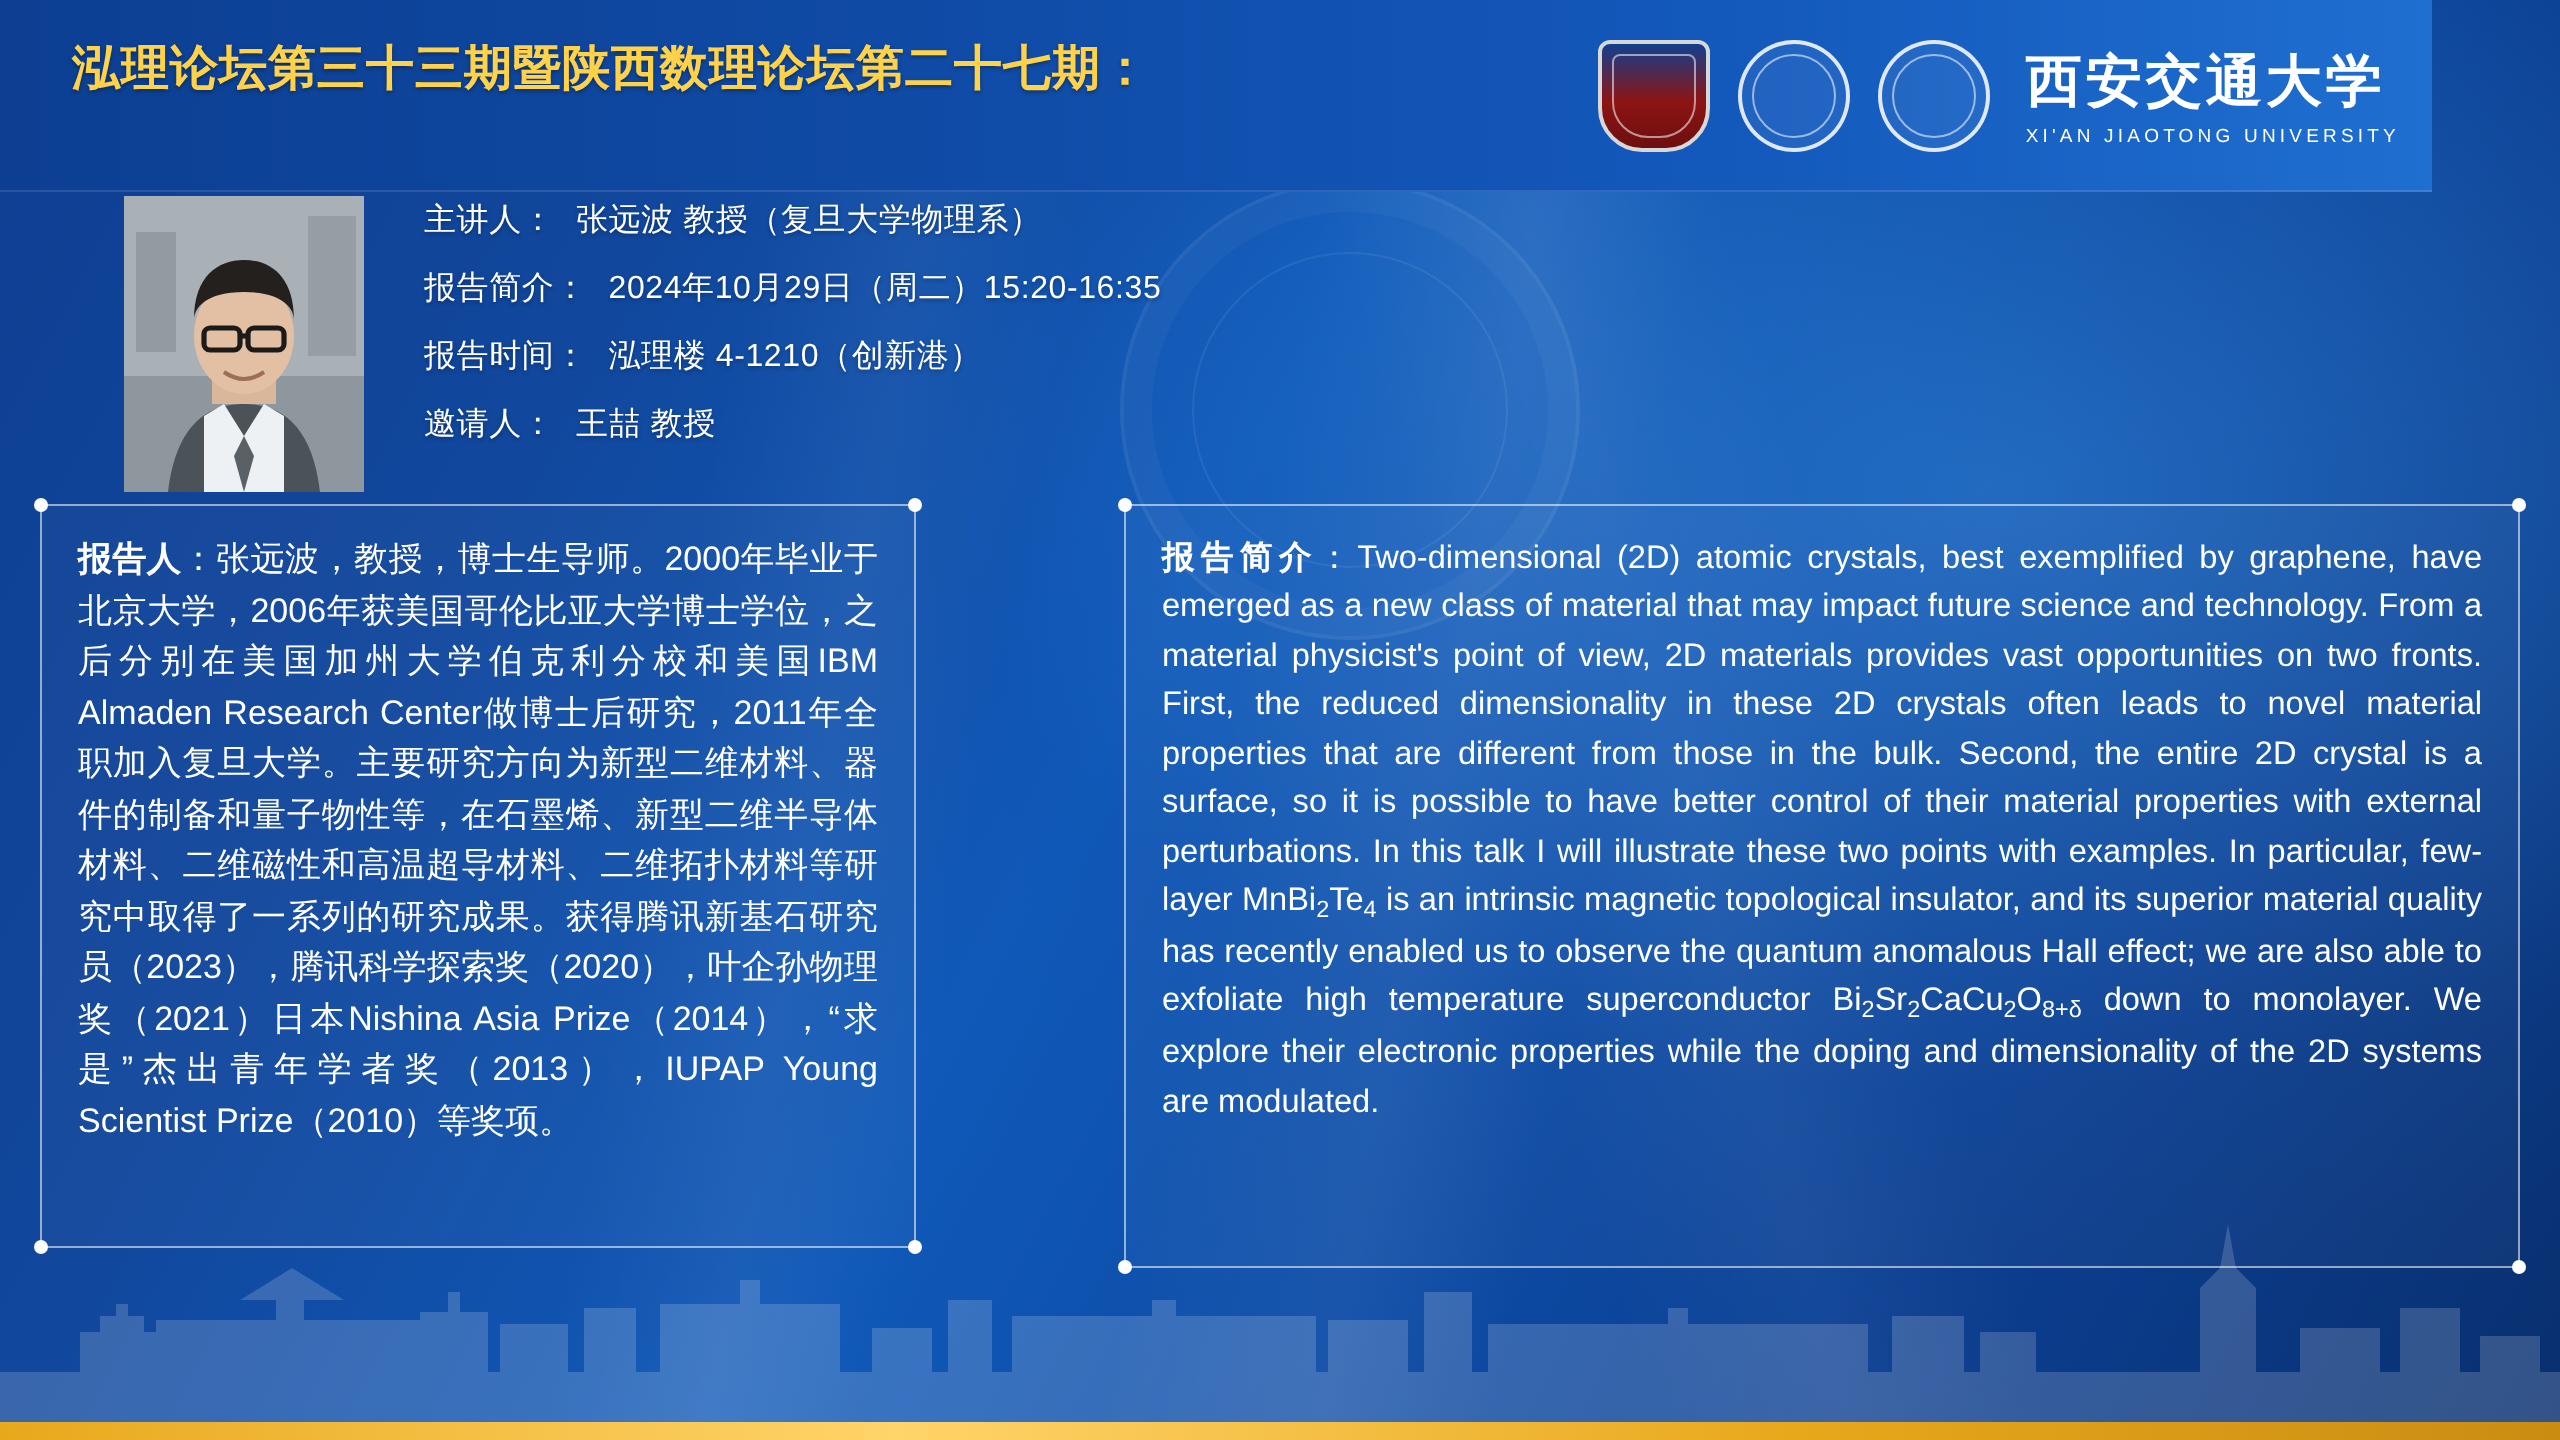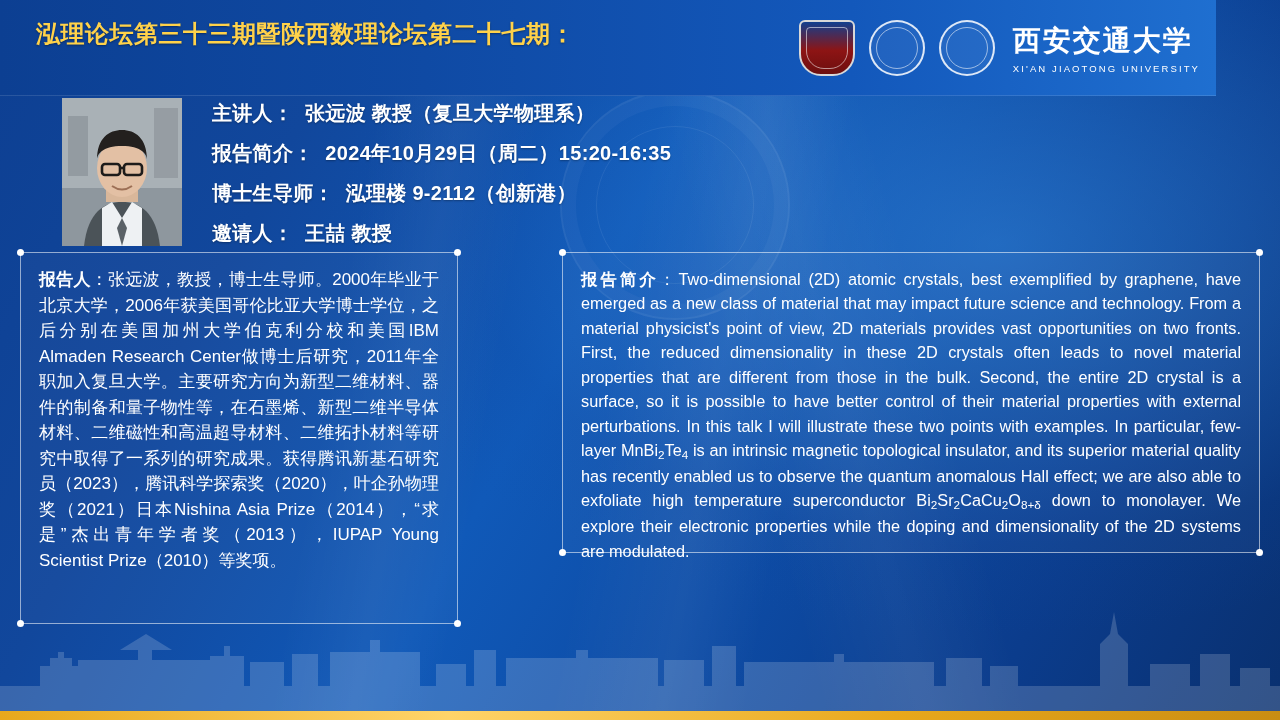--- a/index.html
+++ b/index.html
@@ -84,21 +84,21 @@
 
   
   .portrait {
     position: absolute; left: 62px; top: 98px; width: 120px; height: 148px;
     background: linear-gradient(160deg,#9aa2a8,#6f7a82);
     overflow: hidden; border: 0;
   }
   .info-lines {
     position: absolute; left: 212px; top: 100px; color: #ffffff;
   }
-  .info-row { font-size: 20px; font-weight: bold; margin-bottom: 13px; letter-spacing: .3px; text-shadow: 0 1px 2px rgba(0,0,0,.3); }
+  .info-row { font-size: 16px; font-weight: normal; margin-bottom: 13px; letter-spacing: .3px; text-shadow: 0 1px 2px rgba(0,0,0,.3); }
   .info-row .lbl { display: inline-block; }
   .info-row .val { display: inline-block; margin-left: 6px; }
 
   
   .box {
     position: absolute;
     border: 1px solid rgba(255,255,255,0.55);
     color: #ffffff;
     padding: 14px 18px 14px 18px;
     line-height: 1.5;
@@ -108,21 +108,21 @@
   .box .corner {
     position: absolute; width: 7px; height: 7px; border-radius: 50%;
     background: #ffffff;
   }
   .box .corner.tl { left: -4px; top: -4px; }
   .box .corner.tr { right: -4px; top: -4px; }
   .box .corner.bl { left: -4px; bottom: -4px; }
   .box .corner.br { right: -4px; bottom: -4px; }
 
   #bio-box { left: 20px; top: 252px; width: 438px; height: 372px; font-size: 17px; }
-  #abstract-box { left: 562px; top: 252px; width: 698px; height: 301px; font-size: 16.3px; }
+  #abstract-box { left: 562px; top: 252px; width: 698px; height: 382px; font-size: 16.3px; }
   #abstract-box .body { text-align: justify; }
   .strong-label { font-weight: bold; }
 
   sub { font-size: 0.72em; vertical-align: -0.28em; }
 
   
   .skyline { position: absolute; left: 0; bottom: 0; width: 1280px; height: 120px; }
   .goldline {
     position: absolute; left: 0; bottom: 0; width: 1280px; height: 9px;
     background: linear-gradient(90deg,#e8a81c,#ffd469 35%,#e8a81c 70%,#c98d12);
@@ -205,22 +205,22 @@
   <div class="info-lines">
     <div class="info-row">
       <span class="lbl">主讲人：</span>
       <span class="val">张远波 教授（复旦大学物理系）</span>
     </div>
     <div class="info-row">
       <span class="lbl">报告简介：</span>
       <span class="val">2024年10月29日（周二）15:20-16:35</span>
     </div>
     <div class="info-row">
-      <span class="lbl">博士生导师：</span>
-      <span class="val">泓理楼 9-2112（创新港）</span>
+      <span class="lbl">报告时间：</span>
+      <span class="val">泓理楼 4-1210（创新港）</span>
     </div>
     <div class="info-row">
       <span class="lbl">邀请人：</span>
       <span class="val">王喆 教授</span>
     </div>
   </div>
 
   <div class="box" id="bio-box">
     <span class="corner tl"></span>
     <span class="corner tr"></span>

